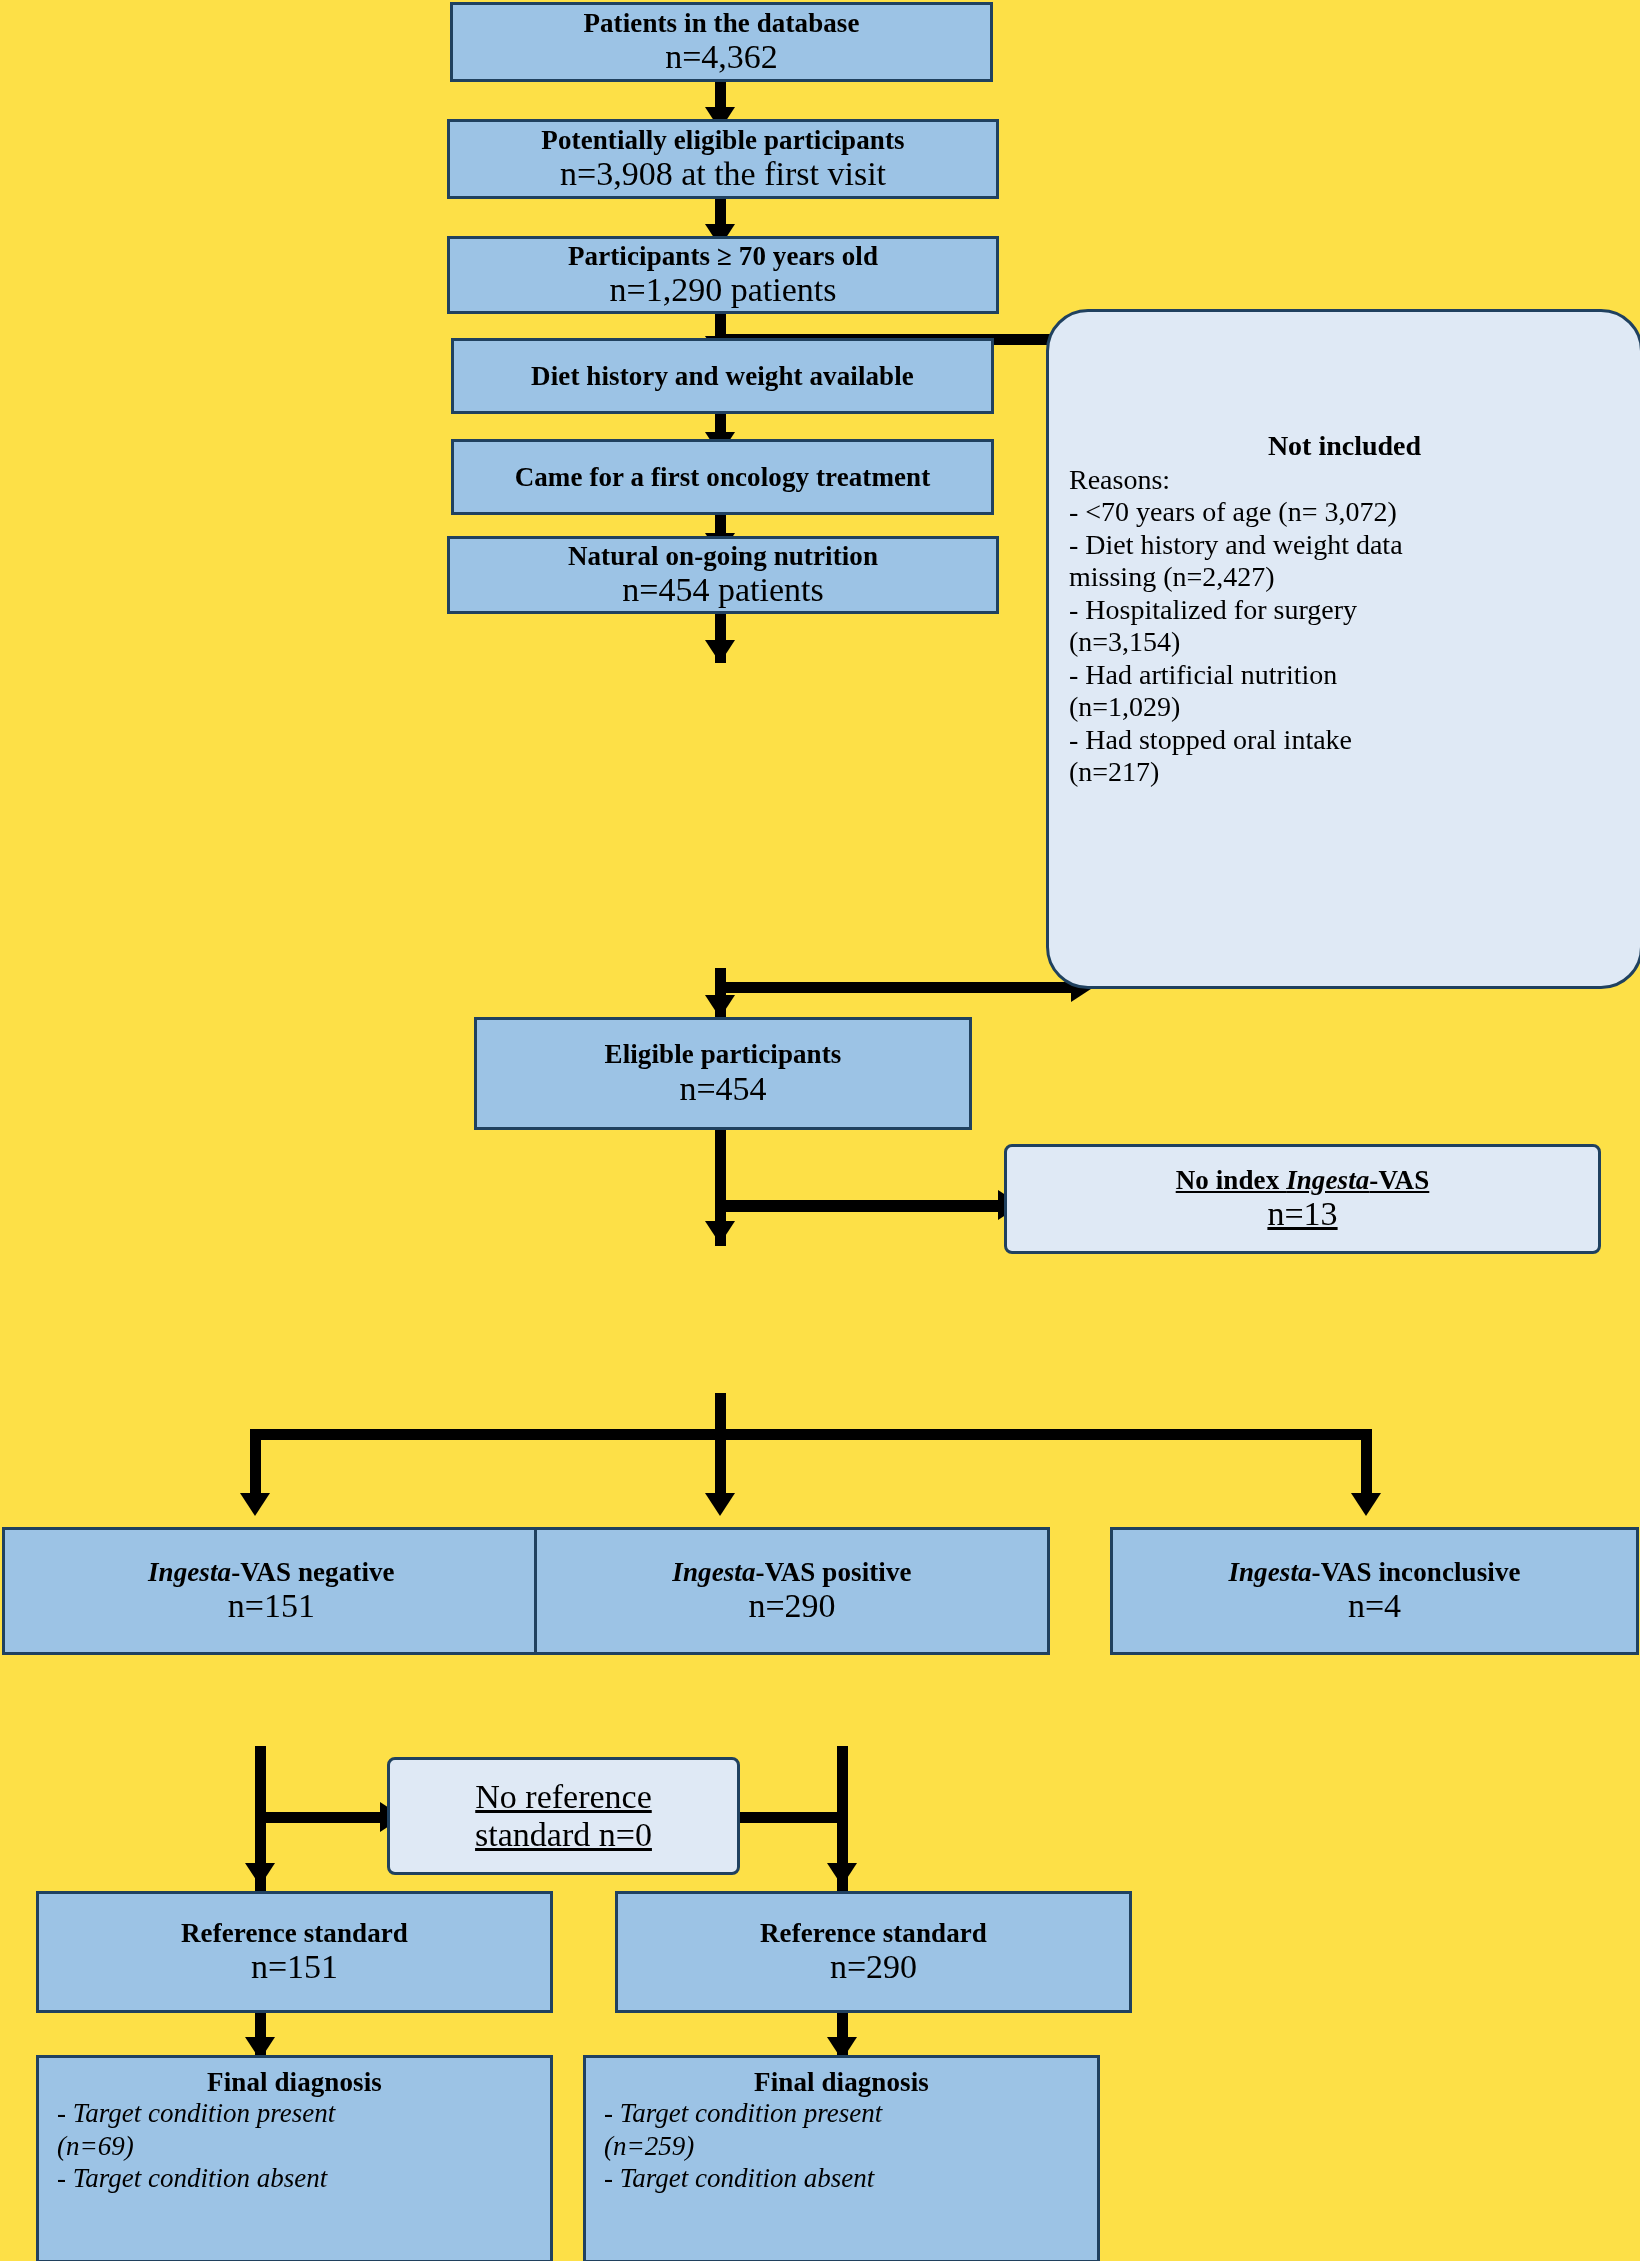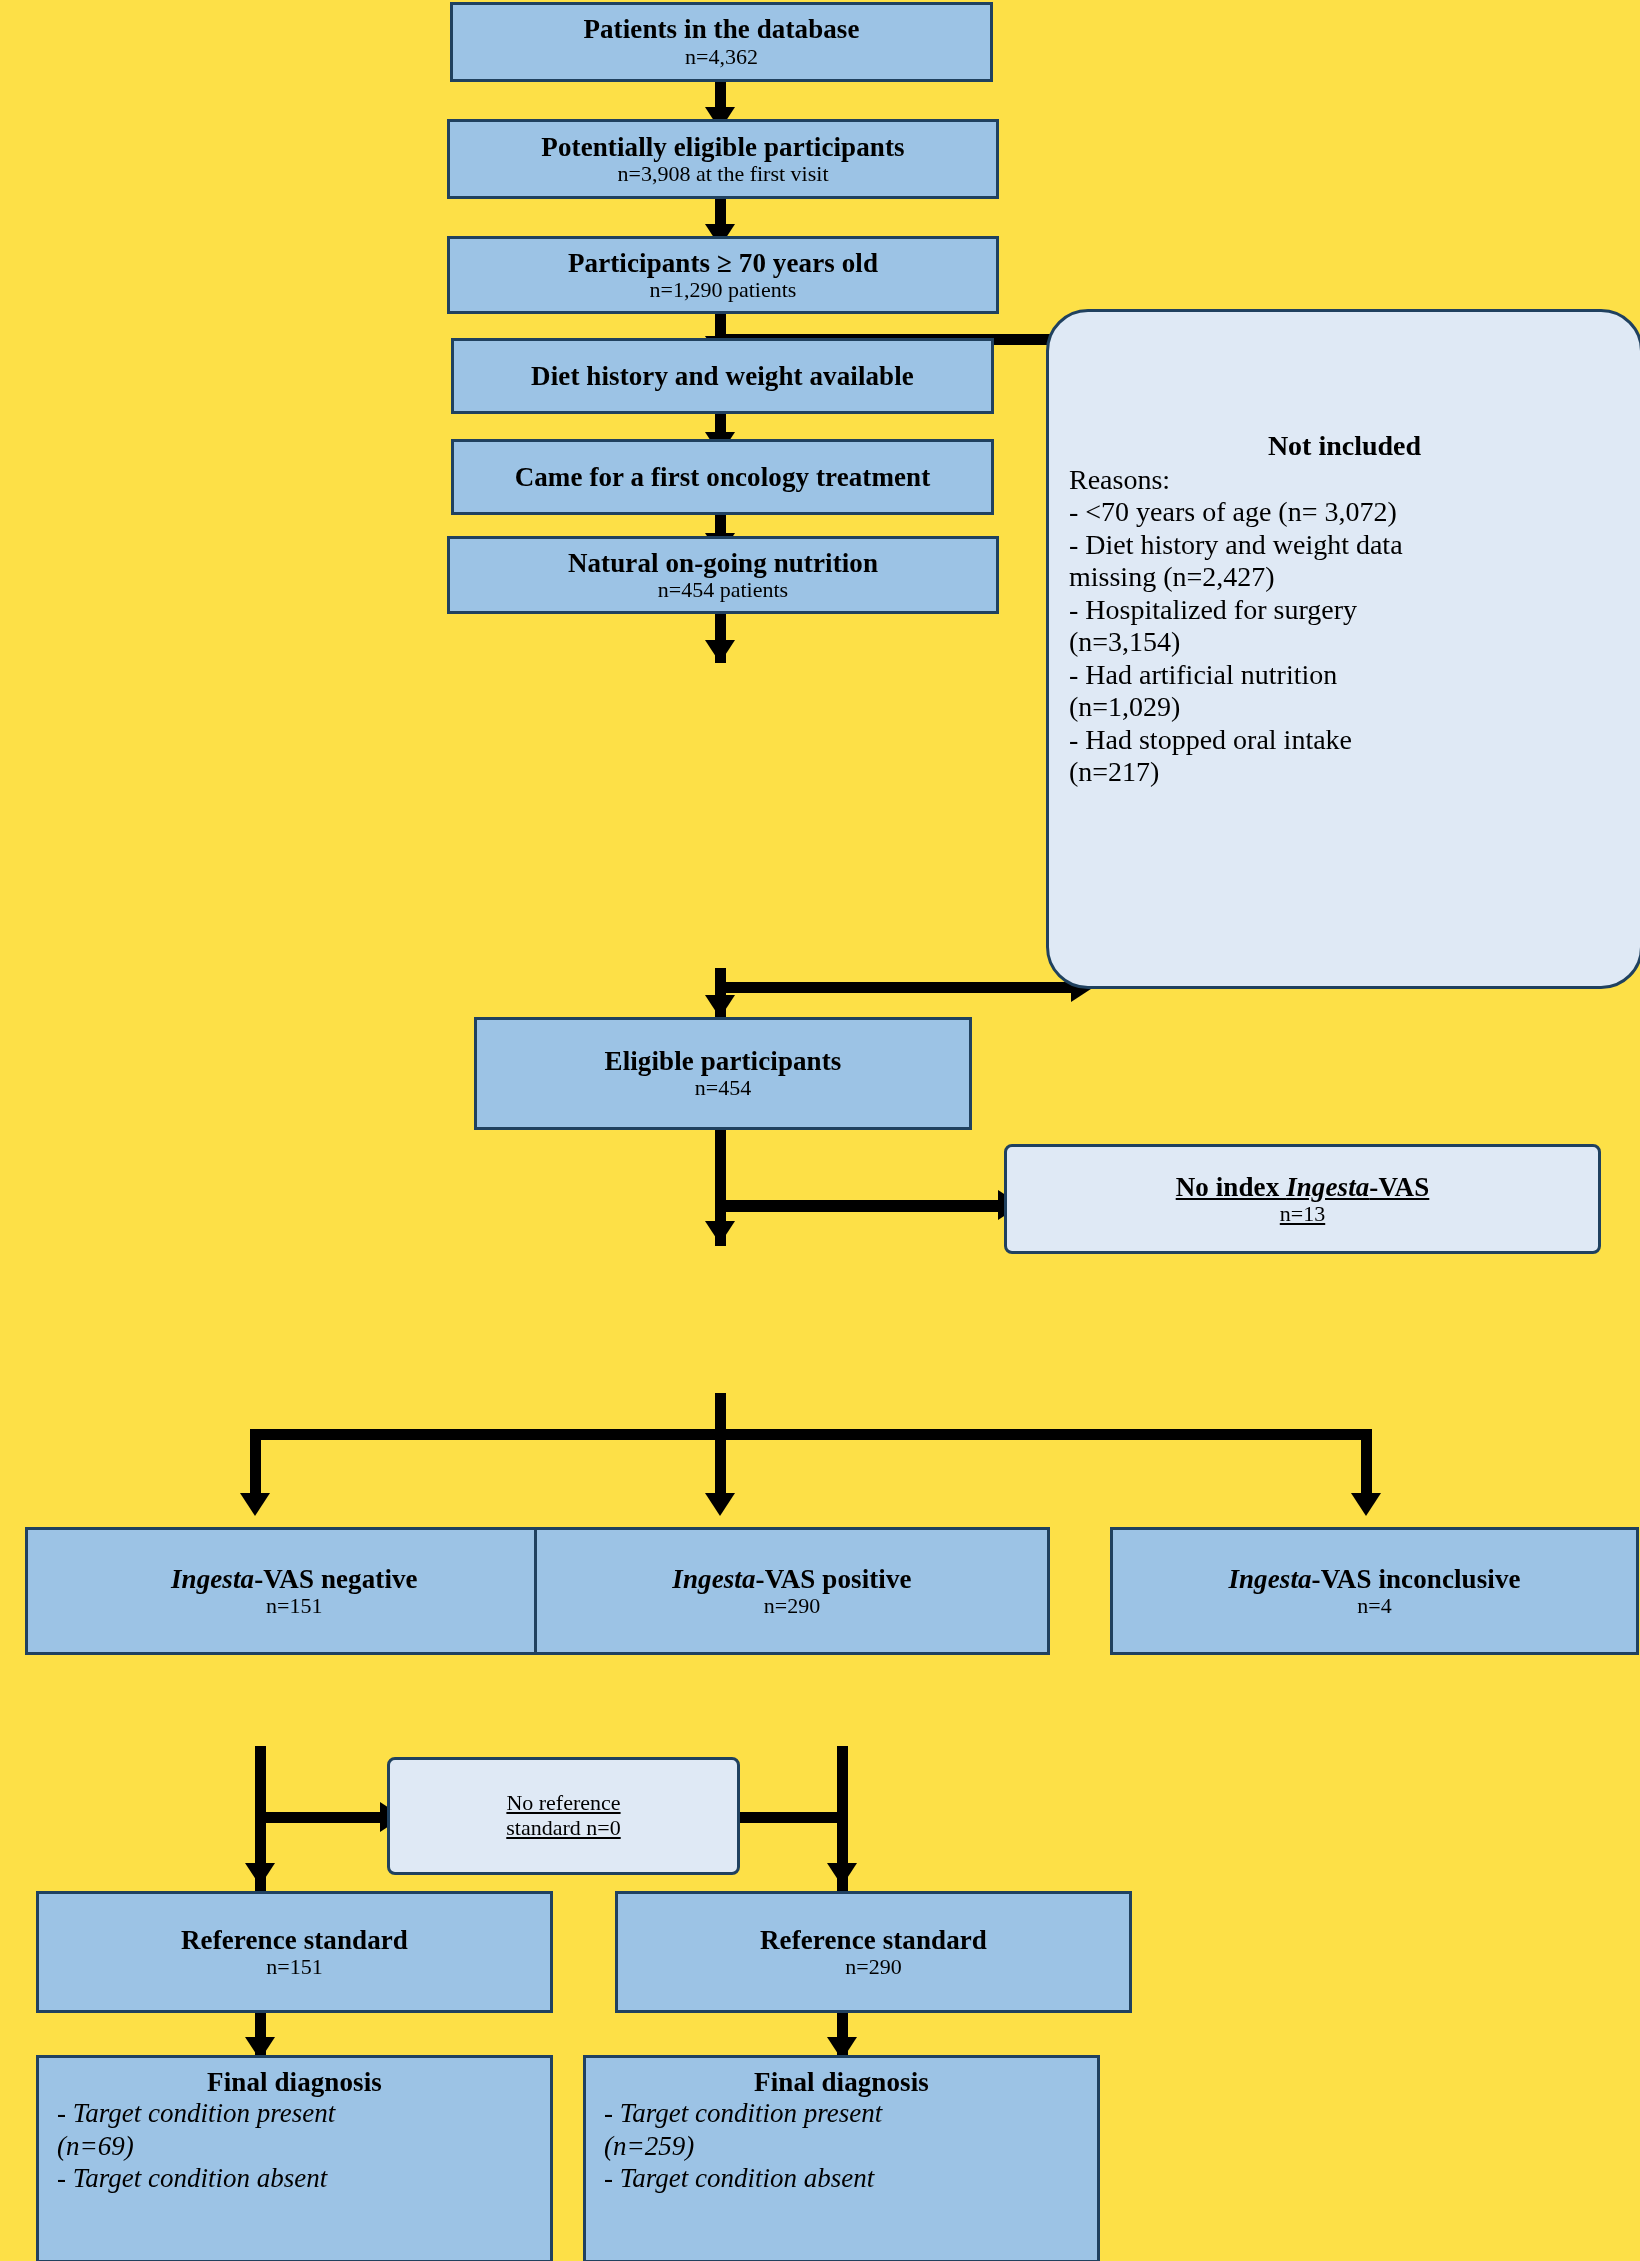--- a/index.html
+++ b/index.html
@@ -32,21 +32,21 @@
     line-height: 1.12;
     padding: 3.6px 7.2px;
   }
   .node .ttl {
     font-weight: bold;
     font-size: 27px;
     letter-spacing: 0.1px;
   }
   .node .sub {
     font-weight: normal;
-    font-size: 22px;
+    font-size: 34px;
   }
   .soft {
     background: #DFE9F5;
     border: 3.6px solid #20415F;
     border-radius: 42px;
   }
   .soft-sm {
     border-radius: 8px;
     text-decoration: underline;
   }
@@ -204,21 +204,21 @@
     <div class="ttl">Eligible participants</div>
     <div class="sub">n=454</div>
   </div>
 
 
   <div class="node soft soft-sm" style="left:1004px; top:1144px; width:597px; height:110px;">
     <div class="ttl"><span>No index </span><span class="ital">Ingesta</span><span>-VAS</span></div>
     <div class="sub">n=13</div>
   </div>
 
-  <div class="node" style="left:1.8px; top:1527px; width:539px; height:128px;margin-left:23px;">
+  <div class="node" style="left:1.8px; top:1527px; width:539px; height:128px;">
     <div class="ttl"><span class="ital">Ingesta</span><span>-VAS negative</span></div>
     <div class="sub">n=151</div>
   </div>
 
   <div class="node" style="left:534px; top:1527px; width:516px; height:128px;">
     <div class="ttl"><span class="ital">Ingesta</span><span>-VAS positive</span></div>
     <div class="sub">n=290</div>
   </div>
 
   <div class="node" style="left:1110px; top:1527px; width:529px; height:128px;">

